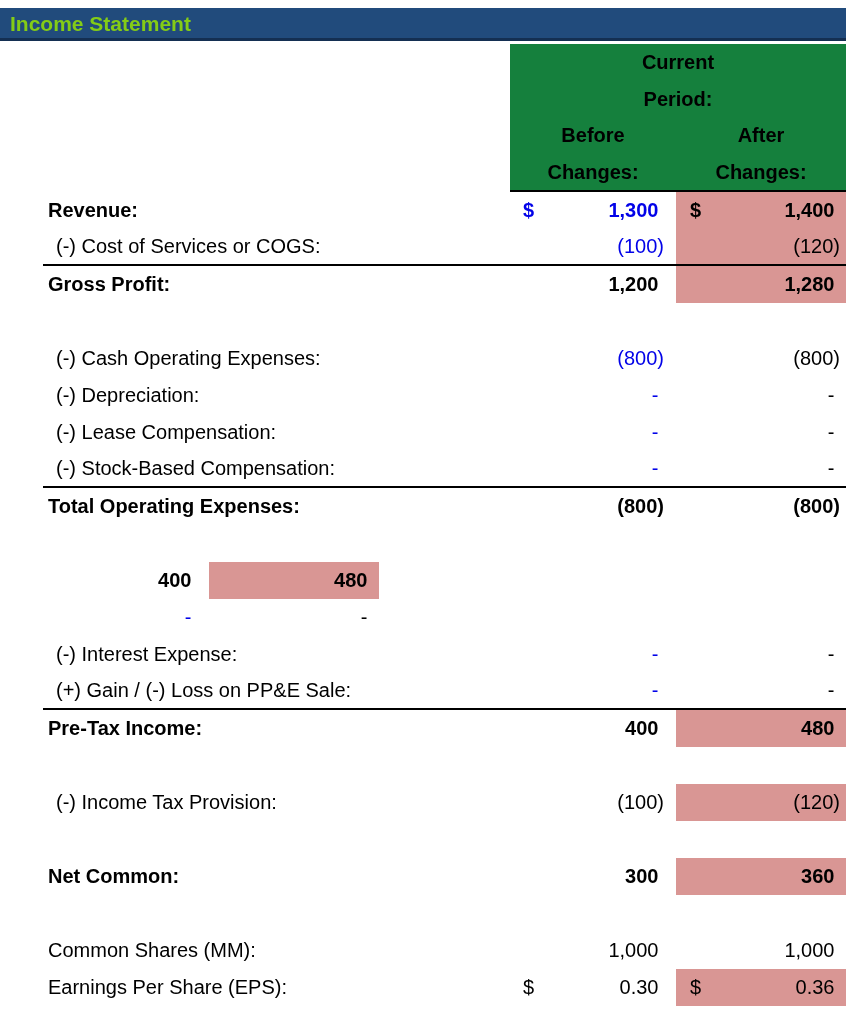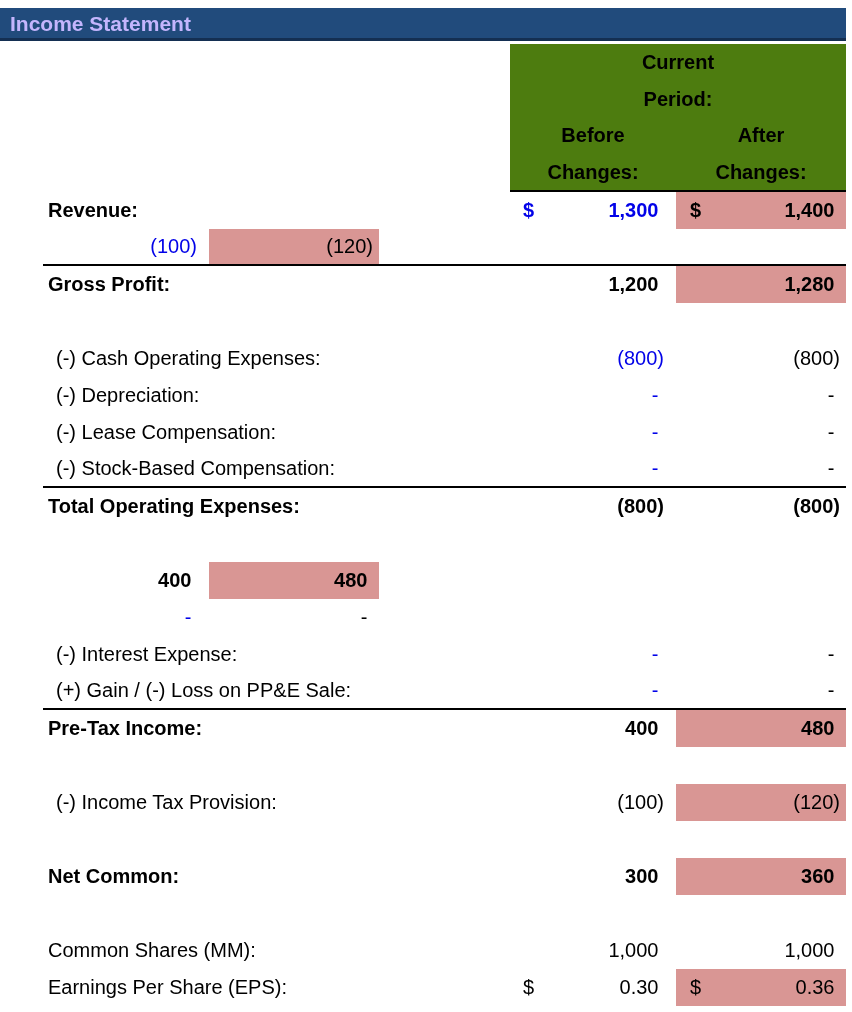--- a/index.html
+++ b/index.html
@@ -4,26 +4,26 @@
 <style>
   html,body{margin:0;padding:0;background:#ffffff;}
   #sheet{
     position:relative;width:852px;height:1012px;background:#ffffff;
     font-family:"Liberation Sans","DejaVu Sans",sans-serif;color:#000;overflow:hidden;
   }
   
   .title-bar{
     position:absolute;top:8px;left:0;width:846px;height:33px;box-sizing:border-box;
     background:#214B7C;border-bottom:3px solid #142F52;
-    color:#c4b5fd;font-weight:700;font-size:21px;line-height:32px;padding-left:10px;
+    color:#84cc16;font-weight:700;font-size:21px;line-height:32px;padding-left:10px;
   }
   
   .col-header{
     position:absolute;top:44px;left:510px;width:336px;height:146px;
-    background:#4d7c0f;border-bottom:2px solid #000;
+    background:#15803d;border-bottom:2px solid #000;
     font-weight:700;font-size:20px;
   }
   .col-header .hline{height:36.5px;line-height:36.5px;text-align:center;}
   .col-header .hsplit{display:flex;justify-content:flex-end;}
   .col-header .hsplit .hb{width:166px;text-align:center;}
   .col-header .hsplit .ha{width:170px;text-align:center;}
   
   .rows{position:absolute;top:192px;left:0;width:852px;}
   .row{
     display:flex;height:37px;margin-left:43px;width:803px;box-sizing:border-box;
@@ -69,20 +69,21 @@
       <div class="cell before blue bold">
         <span class="cur">$</span>
         <span class="val">1,300 </span>
       </div>
       <div class="cell after bold pink">
         <span class="cur">$</span>
         <span class="val">1,400 </span>
       </div>
     </div>
       <div class="row bordered">
+      <div class="label indent">(-) Cost of Services or COGS:</div>
       <div class="cell before blue">
 
         <span class="val">(100)</span>
       </div>
       <div class="cell after pink">
 
         <span class="val">(120)</span>
       </div>
     </div>
       <div class="row">

